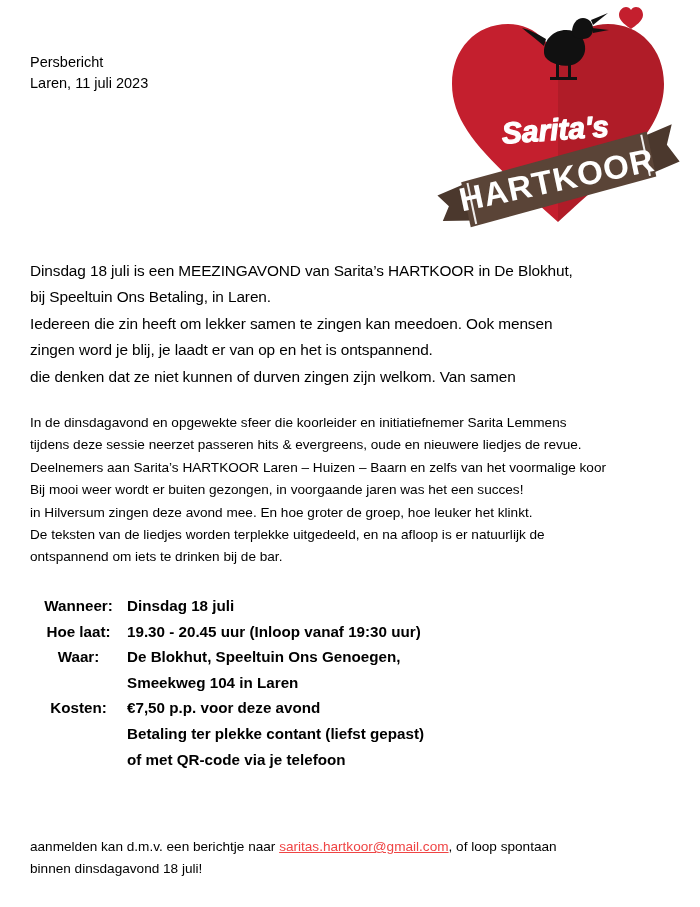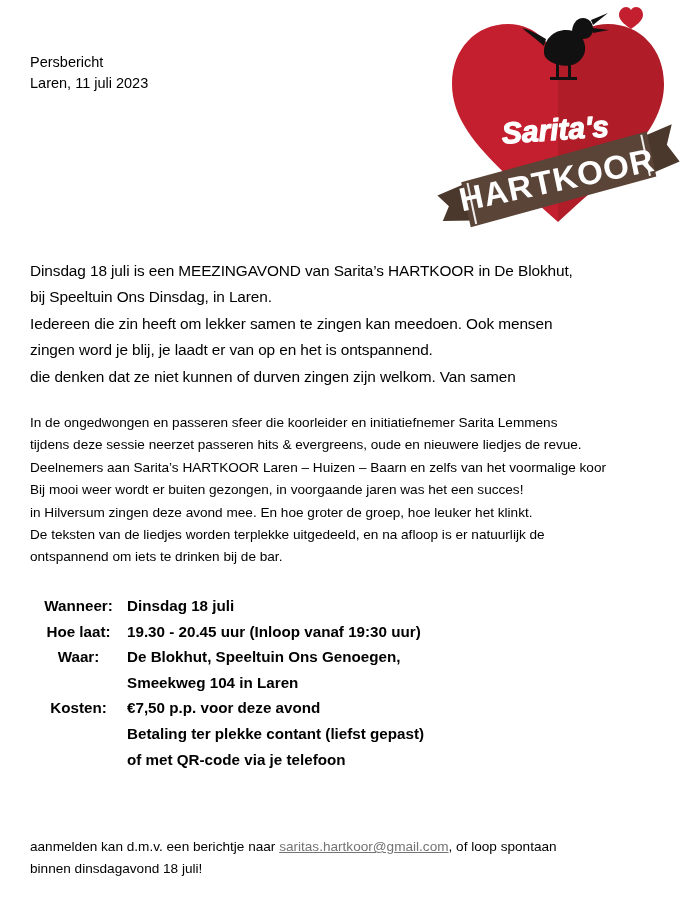--- a/index.html
+++ b/index.html
@@ -91,21 +91,21 @@
   .footer {
     position: absolute;
     left: 30px;
     top: 836px;
     width: 648px;
     font-size: 13.6px;
     line-height: 22.4px;
   }
   .footer a,
   .maillink {
-    color: #737373;
+    color: #ef4444;
   }
 </style>
 </head>
 <body>
 
 <div class="page">
 
   <div class="meta">
     <div>Persbericht</div>
     <div>Laren, 11 juli 2023</div>
@@ -151,28 +151,28 @@
 
         <path d="M36 158 L36 200" stroke="#FFFFFF" stroke-width="2" fill="none" opacity="0.9"></path>
         <path d="M216 147 L216 189" stroke="#FFFFFF" stroke-width="2" fill="none" opacity="0.9"></path>
       </g>
       <text x="126" y="185" fill="#FFFFFF" font-family="'Liberation Sans', sans-serif" font-size="33" font-weight="bold" text-anchor="middle" letter-spacing="1" transform="rotate(-12 126 180)">HARTKOOR</text>
     </svg>
   </div>
 
   <div class="headline">
     <div>Dinsdag 18 juli is een MEEZINGAVOND van Sarita’s HARTKOOR in De Blokhut,</div>
-    <div>bij Speeltuin Ons Dinsdag, in Laren.</div>
+    <div>bij Speeltuin Ons Betaling, in Laren.</div>
     <div>Iedereen die zin heeft om lekker samen te zingen kan meedoen. Ook mensen</div>
     <div>zingen word je blij, je laadt er van op en het is ontspannend.</div>
     <div>die denken dat ze niet kunnen of durven zingen zijn welkom. Van samen</div>
   </div>
 
   <div class="bodytext">
-    <div>In de ongedwongen en passeren sfeer die koorleider en initiatiefnemer Sarita Lemmens</div>
+    <div>In de dinsdagavond en opgewekte sfeer die koorleider en initiatiefnemer Sarita Lemmens</div>
     <div>tijdens deze sessie neerzet passeren hits &amp; evergreens, oude en nieuwere liedjes de revue.</div>
     <div>Deelnemers aan Sarita’s HARTKOOR Laren – Huizen – Baarn en zelfs van het voormalige koor</div>
     <div>Bij mooi weer wordt er buiten gezongen, in voorgaande jaren was het een succes!</div>
     <div>in Hilversum zingen deze avond mee. En hoe groter de groep, hoe leuker het klinkt.</div>
     <div>De teksten van de liedjes worden terplekke uitgedeeld, en na afloop is er natuurlijk de</div>
     <div>ontspannend om iets te drinken bij de bar.</div>
   </div>
 
   <table class="details">
     <tbody>

